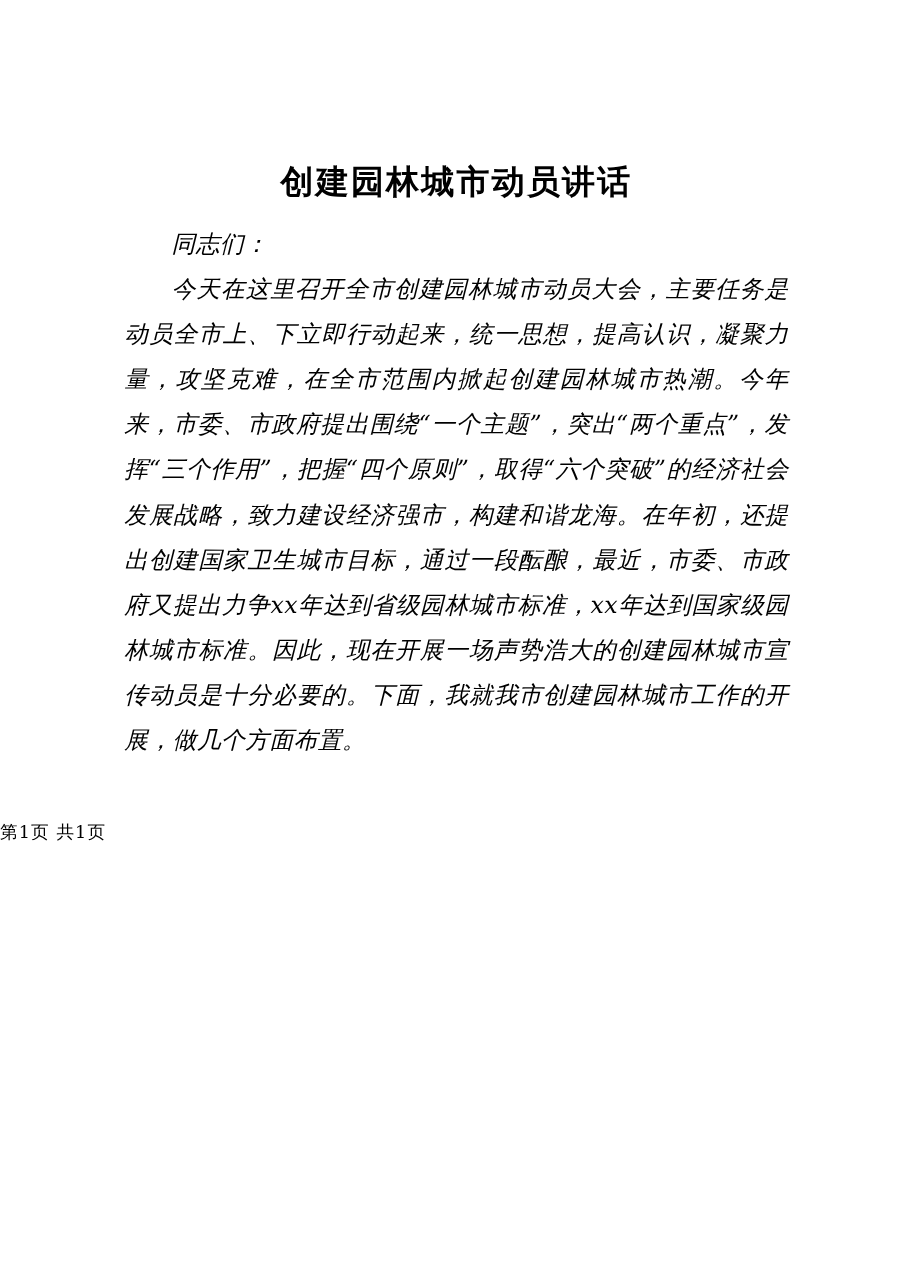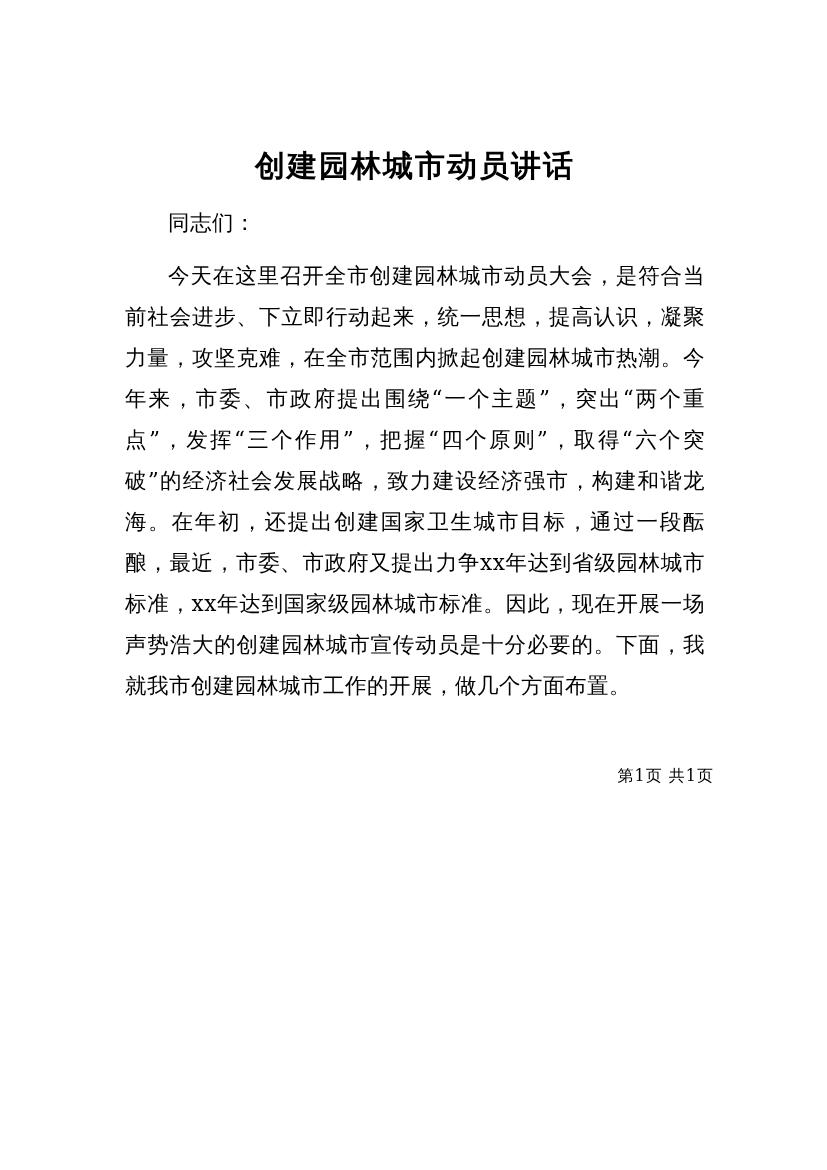--- a/index.html
+++ b/index.html
@@ -24,47 +24,47 @@
   }
   .doc-title {
     margin: 0 0 16px 0;
     text-align: center;
     font-size: 30px;
     font-weight: bold;
     letter-spacing: 2px;
     line-height: 40px;
   }
   .para {
-    margin: 12px;
+    margin: 0;
     font-size: 21.5px;
     line-height: 41px;
     text-align: justify;
     text-indent: 2em;
     letter-spacing: 0.5px;
     word-break: break-all;
+    font-style: italic;
   }
   .page-footer {
     position: absolute;
     left: 0;
     right: 113px;
-    bottom: 53px;
-    text-align: right;
+    bottom: 72px;
+    text-align: left;
     font-size: 16px;
     letter-spacing: 1px;
-    margin-left: 34px;
   }
 </style>
 </head>
 <body>
 
 <div class="page">
   <div class="content">
     <h1 class="doc-title"><span>创建园林城市动员讲话</span></h1>
 
     <p class="para">同志们：</p>
 
-    <p class="para">今天在这里召开全市创建园林城市动员大会，是符合当前社会进步、下立即行动起来，统一思想，提高认识，凝聚力量，攻坚克难，在全市范围内掀起创建园林城市热潮。今年来，市委、市政府提出围绕“一个主题”，突出“两个重点”，发挥“三个作用”，把握“四个原则”，取得“六个突破”的经济社会发展战略，致力建设经济强市，构建和谐龙海。在年初，还提出创建国家卫生城市目标，通过一段酝酿，最近，市委、市政府又提出力争xx年达到省级园林城市标准，xx年达到国家级园林城市标准。因此，现在开展一场声势浩大的创建园林城市宣传动员是十分必要的。下面，我就我市创建园林城市工作的开展，做几个方面布置。</p>
+    <p class="para">今天在这里召开全市创建园林城市动员大会，主要任务是动员全市上、下立即行动起来，统一思想，提高认识，凝聚力量，攻坚克难，在全市范围内掀起创建园林城市热潮。今年来，市委、市政府提出围绕“一个主题”，突出“两个重点”，发挥“三个作用”，把握“四个原则”，取得“六个突破”的经济社会发展战略，致力建设经济强市，构建和谐龙海。在年初，还提出创建国家卫生城市目标，通过一段酝酿，最近，市委、市政府又提出力争xx年达到省级园林城市标准，xx年达到国家级园林城市标准。因此，现在开展一场声势浩大的创建园林城市宣传动员是十分必要的。下面，我就我市创建园林城市工作的开展，做几个方面布置。</p>
 
 
   </div>
 
   <div class="page-footer">第1页  共1页</div>
 </div>
 
 </body></html>

